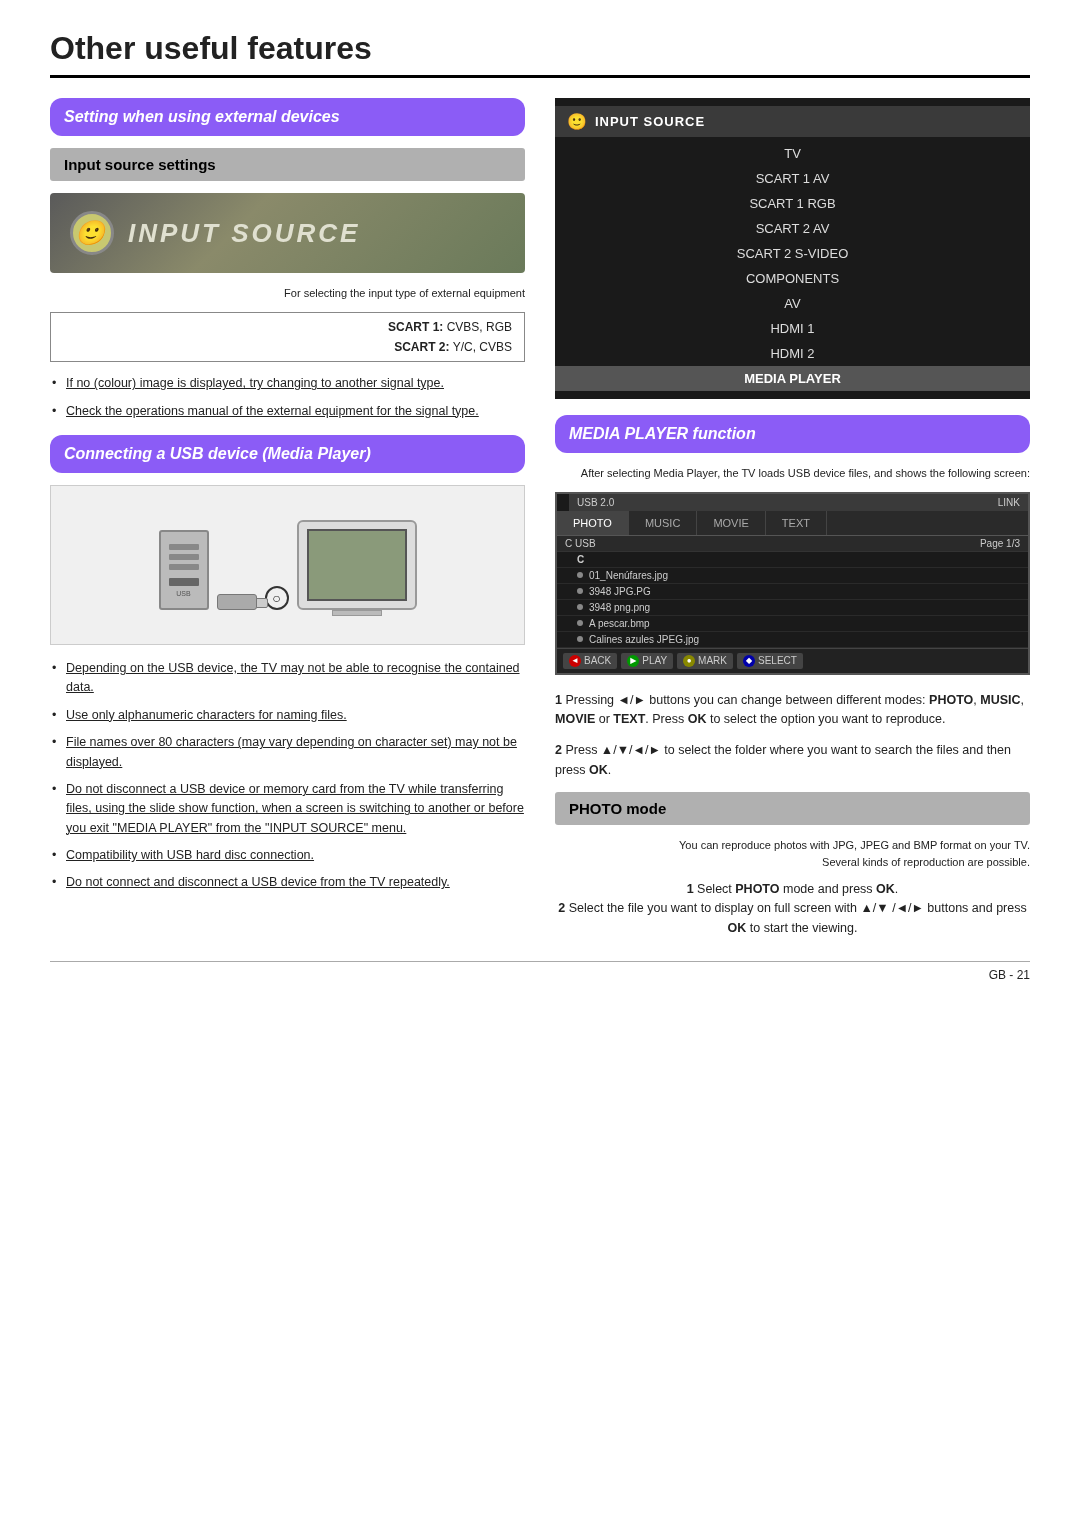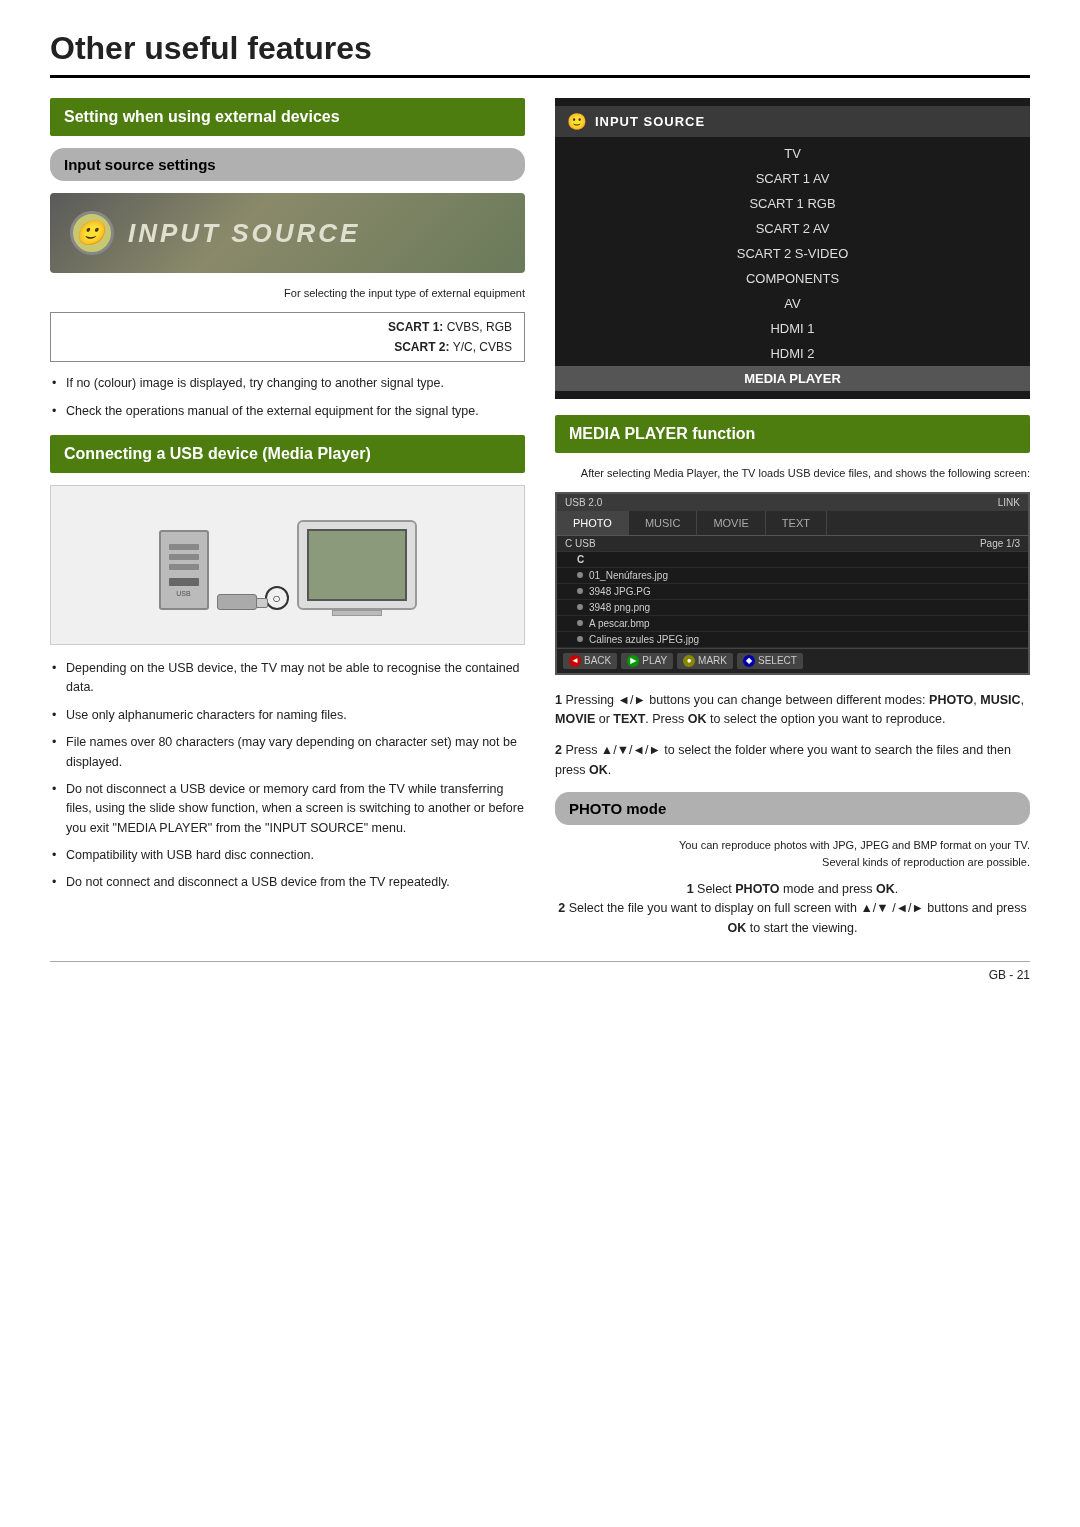--- a/index.html
+++ b/index.html
@@ -22,37 +22,38 @@
     }
 
     .two-col {
       display: grid;
       grid-template-columns: 1fr 1fr;
       gap: 30px;
     }
 
     
     .section-header-dark {
-      background: #4d7c0f;
+      background: #8b5cf6;
       color: #fff;
       font-size: 16px;
       font-weight: bold;
       padding: 10px 14px;
       margin-bottom: 12px;
-      border-radius: 2px;
+      border-radius: 12px;
+      font-style: italic;
     }
 
     .section-header-gray {
       background: #b0b0b0;
       color: #000;
       font-size: 15px;
       font-weight: bold;
       padding: 8px 14px;
       margin-bottom: 12px;
-      border-radius: 14px;
+      border-radius: 3px;
     }
 
     
     .input-source-banner {
       background: linear-gradient(135deg, #5a5a5a 0%, #8a8a6a 40%, #6a7a5a 100%);
       color: #e0e0d0;
       font-size: 26px;
       font-weight: bold;
       font-style: italic;
       letter-spacing: 3px;
@@ -92,20 +93,21 @@
       line-height: 1.7;
       text-align: right;
     }
 
     .scart-box .label { font-weight: bold; }
 
     .bullet-list {
       list-style: none;
       padding: 0;
       margin-bottom: 14px;
+      text-decoration: underline;
     }
     .bullet-list li {
       font-size: 12.5px;
       line-height: 1.55;
       margin-bottom: 8px;
       padding-left: 16px;
       position: relative;
     }
     .bullet-list li::before {
       content: "•";
@@ -222,20 +224,21 @@
     }
 
     .mp-topbar {
       background: #3a3a3a;
       display: flex;
       justify-content: space-between;
       align-items: center;
       padding: 3px 8px;
       font-size: 10px;
       color: #ccc;
+      margin-left: 12px;
     }
 
     .mp-tabs {
       background: #2a2a2a;
       display: flex;
       gap: 0;
       border-bottom: 1px solid #555;
     }
     .mp-tab {
       padding: 6px 16px;

